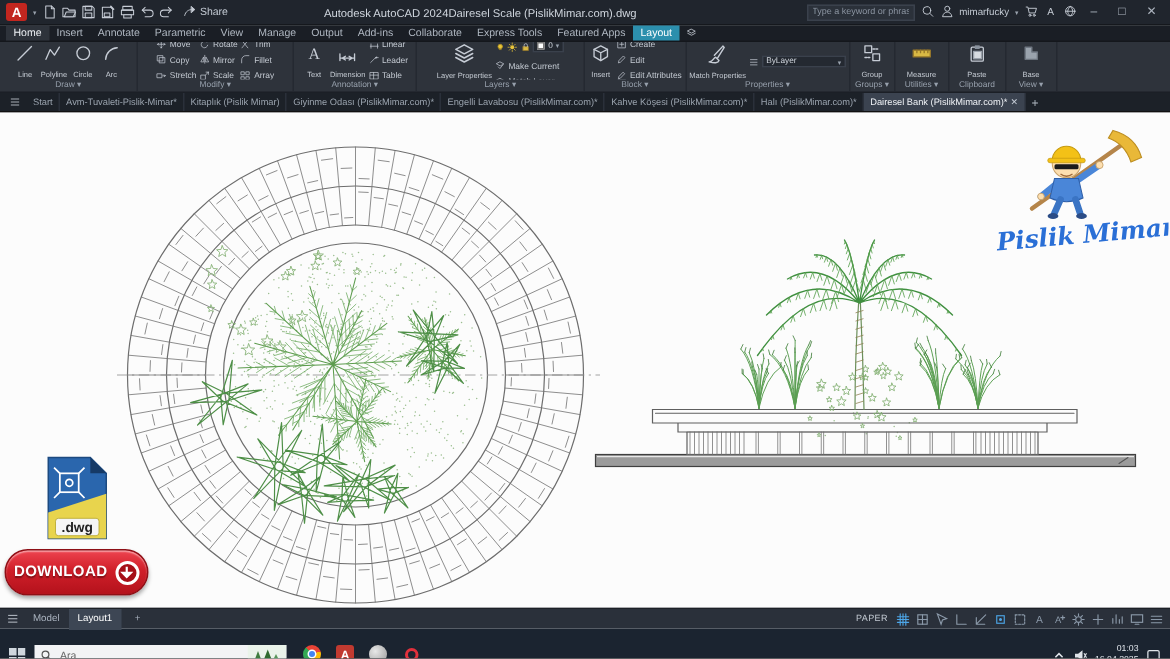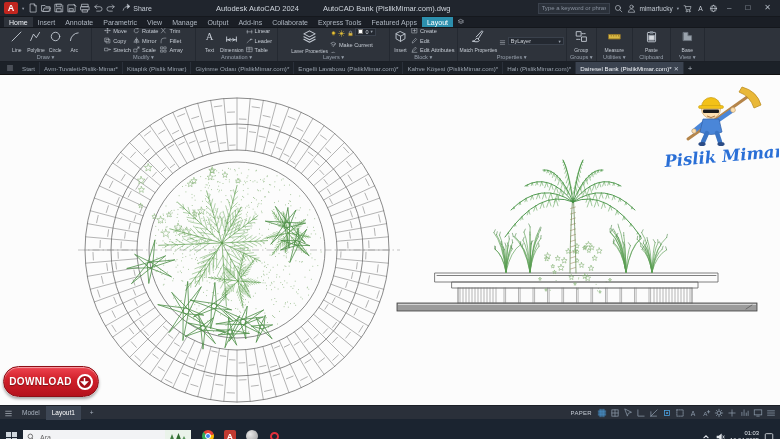--- a/index.html
+++ b/index.html
@@ -5,21 +5,21 @@
   html,body{margin:0;padding:0;background:#000;}
   #app{position:relative;width:780px;height:439px;overflow:hidden;background:#fff;
        font-family:"Liberation Sans",sans-serif;-webkit-font-smoothing:antialiased;}
   #app *{box-sizing:border-box;}
   
   .titlebar{height:17px;background:#20252d;display:flex;align-items:center;gap:4px;padding:0 4px;color:#b9c0ca;border-bottom:1px solid #15181d;}
   .acadlogo{width:14px;height:12px;background:#c2261f;border-radius:2px;color:#fff;font-size:9px;font-weight:bold;display:flex;align-items:center;justify-content:center;line-height:1;}
   .qat{display:flex;align-items:center;gap:3px;}
   .qat span{display:flex;}
   .sharelbl{font-size:7px;color:#c3cad3;margin-left:2px;display:flex;align-items:center;gap:2px;}
-  .titlecenter{font-size:7.5px;color:#cfd5dd;white-space:nowrap;margin-left:60px;display:flex;gap:24px;}
+  .titlecenter{font-size:7.5px;color:#cfd5dd;white-space:nowrap;margin-left:60px;display:flex;gap:0;}
   .tb-right{margin-left:auto;display:flex;align-items:center;gap:4px;}
   .tb-search{width:72px;height:11px;background:#2b313a;border:1px solid #3a414c;color:#c6ccd5;font-size:6px;padding:0 3px;}
   .tb-search::placeholder{color:#8a93a0;}
   .uname{font-size:6.5px;color:#c3cad3;}
   .winbtn{font-size:8px;color:#aeb6c0;padding:0 5px;line-height:16px;}
   
   .rtabs{height:11px;background:#1a1e25;display:flex;align-items:stretch;padding-left:4px;border-bottom:1px solid #14171c;}
   .rtab{font-size:7px;color:#aeb6c0;padding:0 5px;display:flex;align-items:center;white-space:nowrap;}
   .rtab.home{background:#2e333b;color:#eef1f5;}
   .rtab.active{background:var(--accent,#2c8fad);color:#fff;}
@@ -133,21 +133,21 @@
       </div>
     <div class="sharelbl">
       <span id="shareicon"><svg viewBox="0 0 16 16" width="9" height="9" style="color:#c6ccd5" fill="none" stroke="currentColor" stroke-width="1.1" stroke-linecap="round" stroke-linejoin="round">
             <path d="M2 13c1-5 5-7 8-7"></path>
             <path d="M10 2.5L14 6l-4 3.5z" fill="currentColor"></path>
           </svg></span>
       <span>Share</span>
     </div>
     <div class="titlecenter">
       <span>Autodesk AutoCAD 2024</span>
-      <span>AutoCAD Bank (PislikMimar.com).dwg</span>
+      <span>Dairesel Scale (PislikMimar.com).dwg</span>
     </div>
     <div class="tb-right">
       <input class="tb-search" placeholder="Type a keyword or phrase" style="">
       <span id="tbicons" style="display:flex;gap:4px;align-items:center;">
           <span><svg viewBox="0 0 16 16" width="9" height="9" style="color:#c6ccd5" fill="none" stroke="currentColor" stroke-width="1.1" stroke-linecap="round" stroke-linejoin="round">
               <circle cx="7" cy="7" r="4.5"></circle>
               <path d="M10.5 10.5L14 14"></path>
             </svg></span>
           <span><svg viewBox="0 0 16 16" width="9" height="9" style="color:#c6ccd5" fill="none" stroke="currentColor" stroke-width="1.1" stroke-linecap="round" stroke-linejoin="round">
               <circle cx="8" cy="5" r="3"></circle>
@@ -580,20 +580,34 @@
           <path d="M45 35 q4 3 8 0" fill="none" stroke="#a06a3a" stroke-width="0.9"></path>
           <path d="M41 38 h16 l3 13 q-11 5 -22 0 z" fill="#4a86d8" stroke="#2f5fa8" stroke-width="0.7"></path>
           <path d="M45 52 l-4 9 M55 52 l3 9" stroke="#3a74c4" stroke-width="4.5" stroke-linecap="round"></path>
           <ellipse cx="40" cy="63" rx="3.6" ry="2" fill="#2b4c86"></ellipse>
           <ellipse cx="59" cy="63" rx="3.6" ry="2" fill="#2b4c86"></ellipse>
         </g>
         <text x="3" y="86" transform="rotate(-5 3 86)" font-size="16.5" font-style="italic" font-weight="bold" font-family="'DejaVu Serif',serif" fill="var(--logoblue,#2a6fd6)">Pislik Mimar</text>
       </svg>
     </div>
 
+    <div class="dwgfile">
+      <svg viewBox="0 0 48 60" width="47" height="58">
+        <path d="M4 2 h29 l11 11 v45 H4 z" fill="#2a66ad" stroke="#1c4a80" stroke-width="1"></path>
+        <path d="M33 2 l11 11 h-11 z" fill="#163a66"></path>
+        <path d="M4 40 L44 27 V58 H4 z" fill="#e8d44d"></path>
+        <g stroke="#fff" stroke-width="1.2" fill="none">
+          <rect x="12" y="13" width="13" height="13"></rect>
+          <path d="M12 13 L8 9 M25 13 l4-4 M12 26 l-4 4 M25 26 l4 4"></path>
+          <circle cx="18.5" cy="19.5" r="2.4"></circle>
+        </g>
+        <rect x="9" y="44" width="30" height="12" rx="2" fill="#f5f5f5" stroke="#b9a82e" stroke-width="0.6"></rect>
+        <text x="24" y="53.5" text-anchor="middle" font-size="9.5" font-weight="bold" fill="#222" font-family="'Liberation Sans',sans-serif">.dwg</text>
+      </svg>
+    </div>
 
     <div class="dl">
       <span class="txt">DOWNLOAD</span>
       <span class="circ">
         <svg viewBox="0 0 10 10" width="9" height="9">
             <path d="M5 1v5M5 8.5L2 5.5h6z M2 5.5h6L5 8.5z" fill="#fff" stroke="#fff" stroke-width="1.6"></path>
           </svg>
       </span>
     </div>
   </div>

